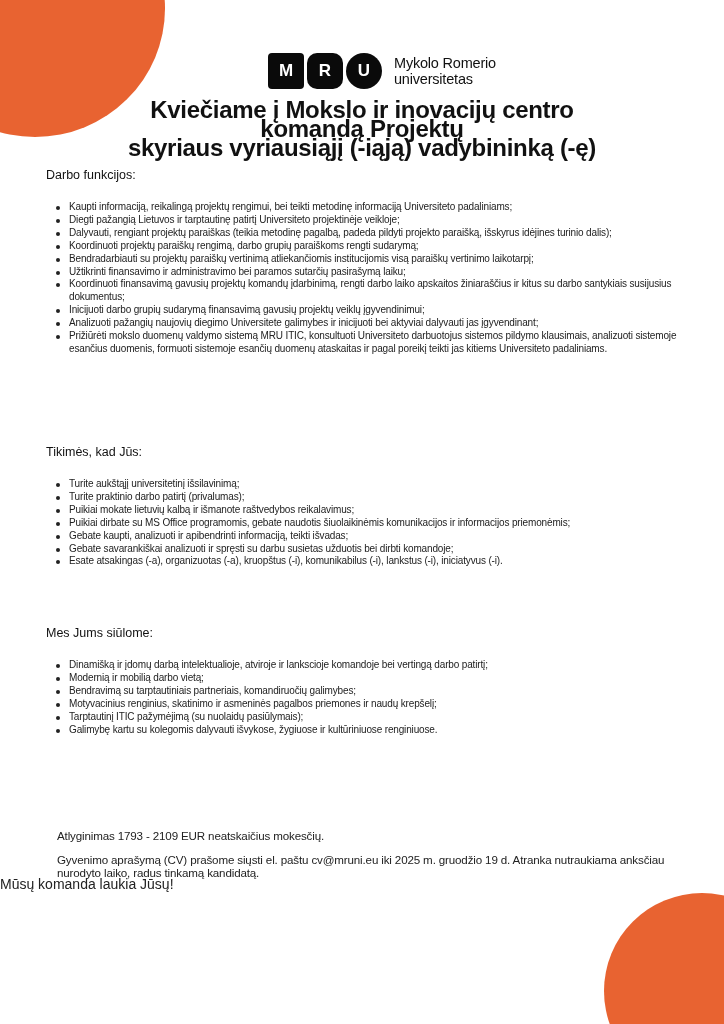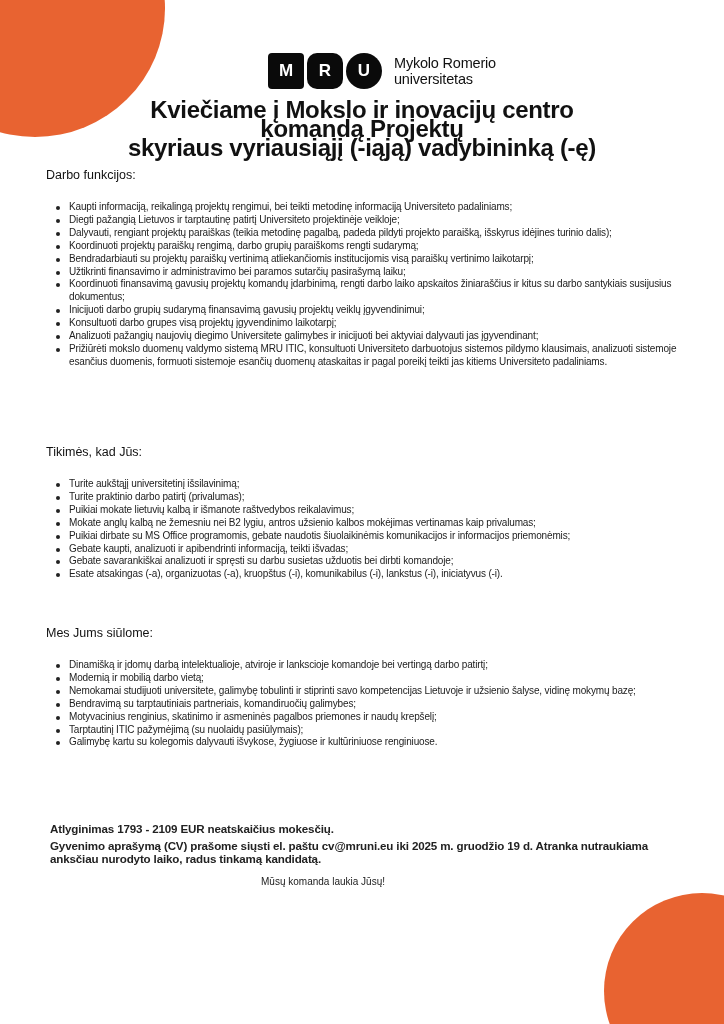--- a/index.html
+++ b/index.html
@@ -45,22 +45,22 @@
   }
   .section li {
     position: relative; font-size: 10px; line-height: 12.9px; color: #222;
     letter-spacing: -0.15px;
   }
   .section li::before {
     content: ""; position: absolute; left: -13px; top: 5px;
     width: 4px; height: 4px; border-radius: 50%; background: #222;
   }
   .footer { position: absolute; left: 46px; width: 640px; top: 818px; font-size: 11.6px; line-height: 13px; color: #222; letter-spacing: -0.15px; }
-  .footer p { margin: 4px; font-weight: bold; }
-  .closing { position: absolute; left: 0; width: 630px; text-align: center; top: 876px; font-size: 10px; color: #222; margin-left: 8px; }
+  .footer p { margin: 11px; }
+  .closing { position: absolute; left: 0; width: 630px; top: 876px; font-size: 14px; color: #222; }
 </style>
 </head>
 <body>
 
 <div class="blob-tl"></div>
 <div class="blob-br"></div>
 
 <div class="logo">
   <div class="logo-box m">M</div>
   <div class="logo-box r">R</div>
@@ -80,46 +80,43 @@
   <h2>Darbo funkcijos:</h2>
   <ul>
     <li>Kaupti informaciją, reikalingą projektų rengimui, bei teikti metodinę informaciją Universiteto padaliniams;</li>
     <li>Diegti pažangią Lietuvos ir tarptautinę patirtį Universiteto projektinėje veikloje;</li>
     <li>Dalyvauti, rengiant projektų paraiškas (teikia metodinę pagalbą, padeda pildyti projekto paraišką, išskyrus idėjines turinio dalis);</li>
     <li>Koordinuoti projektų paraiškų rengimą, darbo grupių paraiškoms rengti sudarymą;</li>
     <li>Bendradarbiauti su projektų paraiškų vertinimą atliekančiomis institucijomis visą paraiškų vertinimo laikotarpį;</li>
     <li>Užtikrinti finansavimo ir administravimo bei paramos sutarčių pasirašymą laiku;</li>
     <li>Koordinuoti finansavimą gavusių projektų komandų įdarbinimą, rengti darbo laiko apskaitos žiniaraščius ir kitus su darbo santykiais susijusius dokumentus;</li>
     <li>Inicijuoti darbo grupių sudarymą finansavimą gavusių projektų veiklų įgyvendinimui;</li>
-    <li>Konsultuoti darbo grupes visą projektų įgyvendinimo laikotarpį;</li>
     <li>Analizuoti pažangių naujovių diegimo Universitete galimybes ir inicijuoti bei aktyviai dalyvauti jas įgyvendinant;</li>
     <li>Prižiūrėti mokslo duomenų valdymo sistemą MRU ITIC, konsultuoti Universiteto darbuotojus sistemos pildymo klausimais, analizuoti sistemoje esančius duomenis, formuoti sistemoje esančių duomenų ataskaitas ir pagal poreikį teikti jas kitiems Universiteto padaliniams.</li>
   </ul>
 </div>
 
 <div class="section" style="top:445px">
   <h2>Tikimės, kad Jūs:</h2>
   <ul>
     <li>Turite aukštąjį universitetinį išsilavinimą;</li>
     <li>Turite praktinio darbo patirtį (privalumas);</li>
     <li>Puikiai mokate lietuvių kalbą ir išmanote raštvedybos reikalavimus;</li>
-    <li>Mokate anglų kalbą ne žemesniu nei B2 lygiu, antros užsienio kalbos mokėjimas vertinamas kaip privalumas;</li>
     <li>Puikiai dirbate su MS Office programomis, gebate naudotis šiuolaikinėmis komunikacijos ir informacijos priemonėmis;</li>
     <li>Gebate kaupti, analizuoti ir apibendrinti informaciją, teikti išvadas;</li>
     <li>Gebate savarankiškai analizuoti ir spręsti su darbu susietas užduotis bei dirbti komandoje;</li>
     <li>Esate atsakingas (-a), organizuotas (-a), kruopštus (-i), komunikabilus (-i), lankstus (-i), iniciatyvus (-i).</li>
   </ul>
 </div>
 
 <div class="section" style="top:626px">
   <h2>Mes Jums siūlome:</h2>
   <ul>
     <li>Dinamišką ir įdomų darbą intelektualioje, atviroje ir lankscioje komandoje bei vertingą darbo patirtį;</li>
     <li>Modernią ir mobilią darbo vietą;</li>
-    <li>Nemokamai studijuoti universitete, galimybę tobulinti ir stiprinti savo kompetencijas Lietuvoje ir užsienio šalyse, vidinę mokymų bazę;</li>
     <li>Bendravimą su tarptautiniais partneriais, komandiruočių galimybes;</li>
     <li>Motyvacinius renginius, skatinimo ir asmeninės pagalbos priemones ir naudų krepšelį;</li>
     <li>Tarptautinį ITIC pažymėjimą (su nuolaidų pasiūlymais);</li>
     <li>Galimybę kartu su kolegomis dalyvauti išvykose, žygiuose ir kultūriniuose renginiuose.</li>
   </ul>
 </div>
 
 <div class="footer">
   <p>Atlyginimas 1793 - 2109 EUR neatskaičius mokesčių.</p>
   <p>Gyvenimo aprašymą (CV) prašome siųsti el. paštu cv@mruni.eu iki 2025 m. gruodžio 19 d. Atranka nutraukiama anksčiau nurodyto laiko, radus tinkamą kandidatą.</p>

